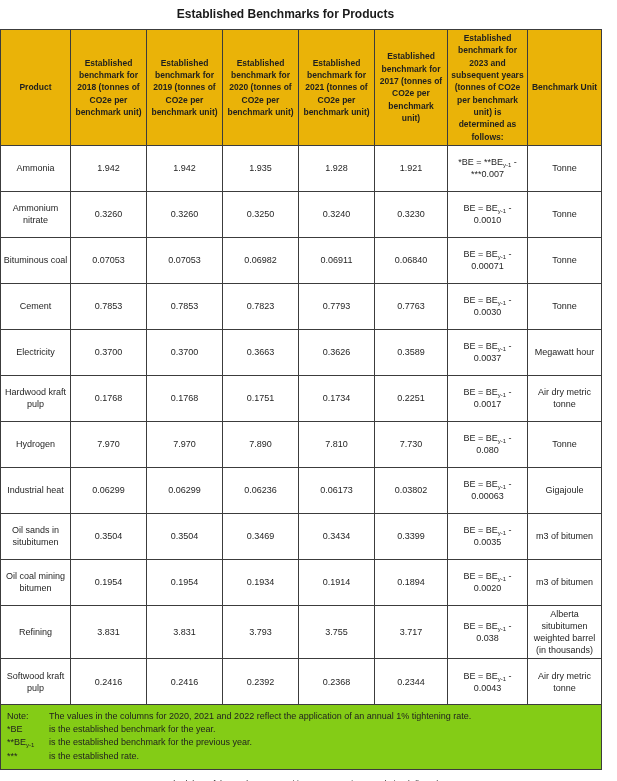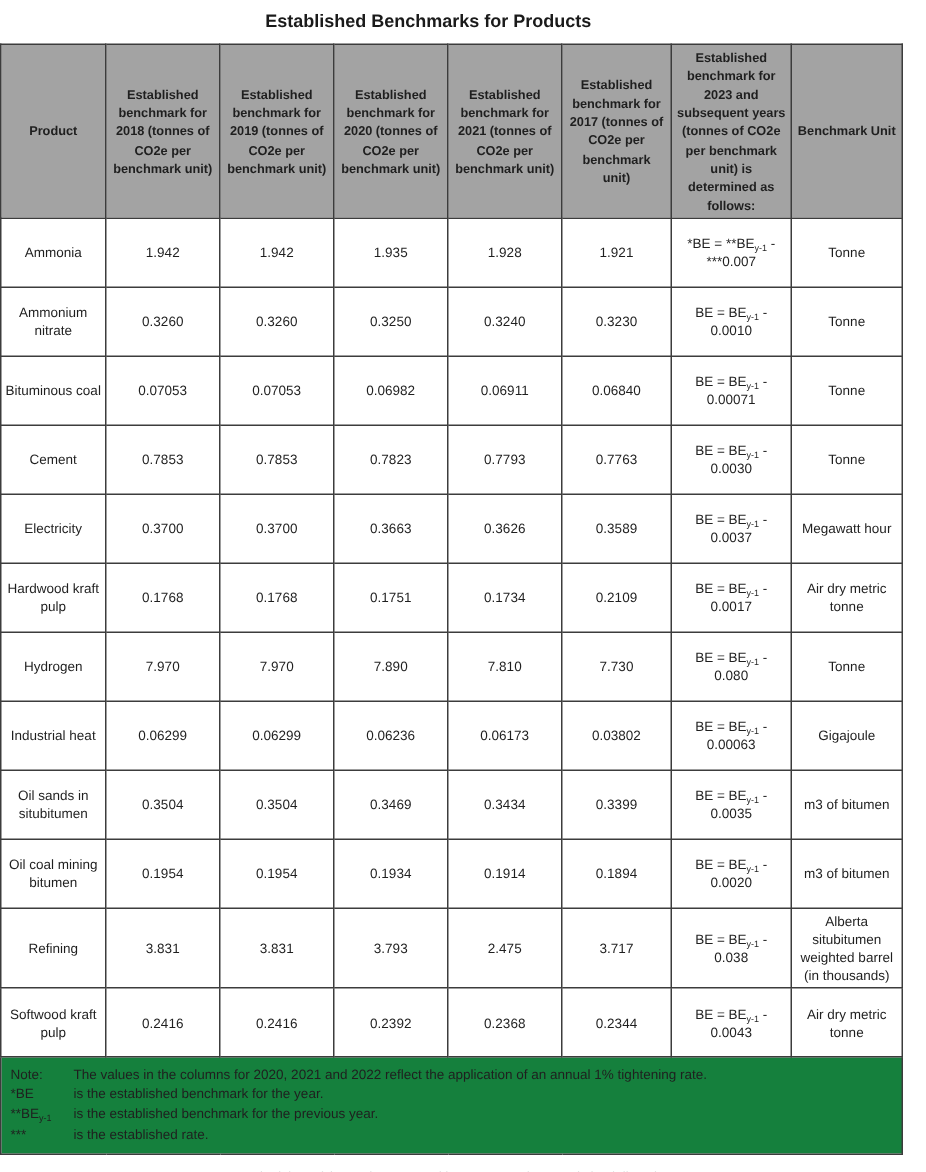--- a/index.html
+++ b/index.html
@@ -23,39 +23,39 @@
     table-layout: fixed;
     width: 601px;
     margin: 0 auto;
   }
   table.benchmarks th, table.benchmarks td {
     border: 1px solid #3c3c3c;
     text-align: center;
     vertical-align: middle;
   }
   table.benchmarks th {
-    background: #a3a3a3;
+    background: #eab308;
     font-size: 8.5px;
     font-weight: bold;
     line-height: 1.45;
     height: 112px;
     padding: 2px 3px;
   }
   table.benchmarks tbody td {
     background: #ffffff;
     font-size: 9px;
     line-height: 1.35;
     height: 46px;
     padding: 2px 2px;
   }
   td.formula-cell { font-size: 8.5px; padding: 1px; }
   .fline1 { white-space: nowrap; }
   sub.fsub { font-size: 6px; vertical-align: -2px; line-height: 0; }
   tfoot td.note-cell {
-    background: #15803d;
+    background: #84cc16;
     padding: 5px 6px 6px 6px;
     text-align: left;
     vertical-align: top;
   }
   .note-line {
     display: flex;
     font-size: 9px;
     line-height: 1.45;
   }
   .note-label { flex: 0 0 42px; }
@@ -148,21 +148,21 @@
           <td>0.3589</td>
           <td class="formula-cell"><span class="fline1"><span>BE = BE</span><sub class="fsub">y-1</sub><span> -</span></span><br><span>0.0037</span></td>
           <td>Megawatt hour</td>
         </tr>
         <tr>
           <td>Hardwood kraft pulp</td>
           <td>0.1768</td>
           <td>0.1768</td>
           <td>0.1751</td>
           <td>0.1734</td>
-          <td>0.2109</td>
+          <td>0.2251</td>
           <td class="formula-cell"><span class="fline1"><span>BE = BE</span><sub class="fsub">y-1</sub><span> -</span></span><br><span>0.0017</span></td>
           <td>Air dry metric tonne</td>
         </tr>
         <tr>
           <td>Hydrogen</td>
           <td>7.970</td>
           <td>7.970</td>
           <td>7.890</td>
           <td>7.810</td>
           <td>7.730</td>
@@ -197,21 +197,21 @@
           <td>0.1914</td>
           <td>0.1894</td>
           <td class="formula-cell"><span class="fline1"><span>BE = BE</span><sub class="fsub">y-1</sub><span> -</span></span><br><span>0.0020</span></td>
           <td>m3 of bitumen</td>
         </tr>
         <tr>
           <td>Refining</td>
           <td>3.831</td>
           <td>3.831</td>
           <td>3.793</td>
-          <td>2.475</td>
+          <td>3.755</td>
           <td>3.717</td>
           <td class="formula-cell"><span class="fline1"><span>BE = BE</span><sub class="fsub">y-1</sub><span> -</span></span><br><span>0.038</span></td>
           <td>Alberta situbitumen weighted barrel (in thousands)</td>
         </tr>
         <tr>
           <td>Softwood kraft pulp</td>
           <td>0.2416</td>
           <td>0.2416</td>
           <td>0.2392</td>
           <td>0.2368</td>

